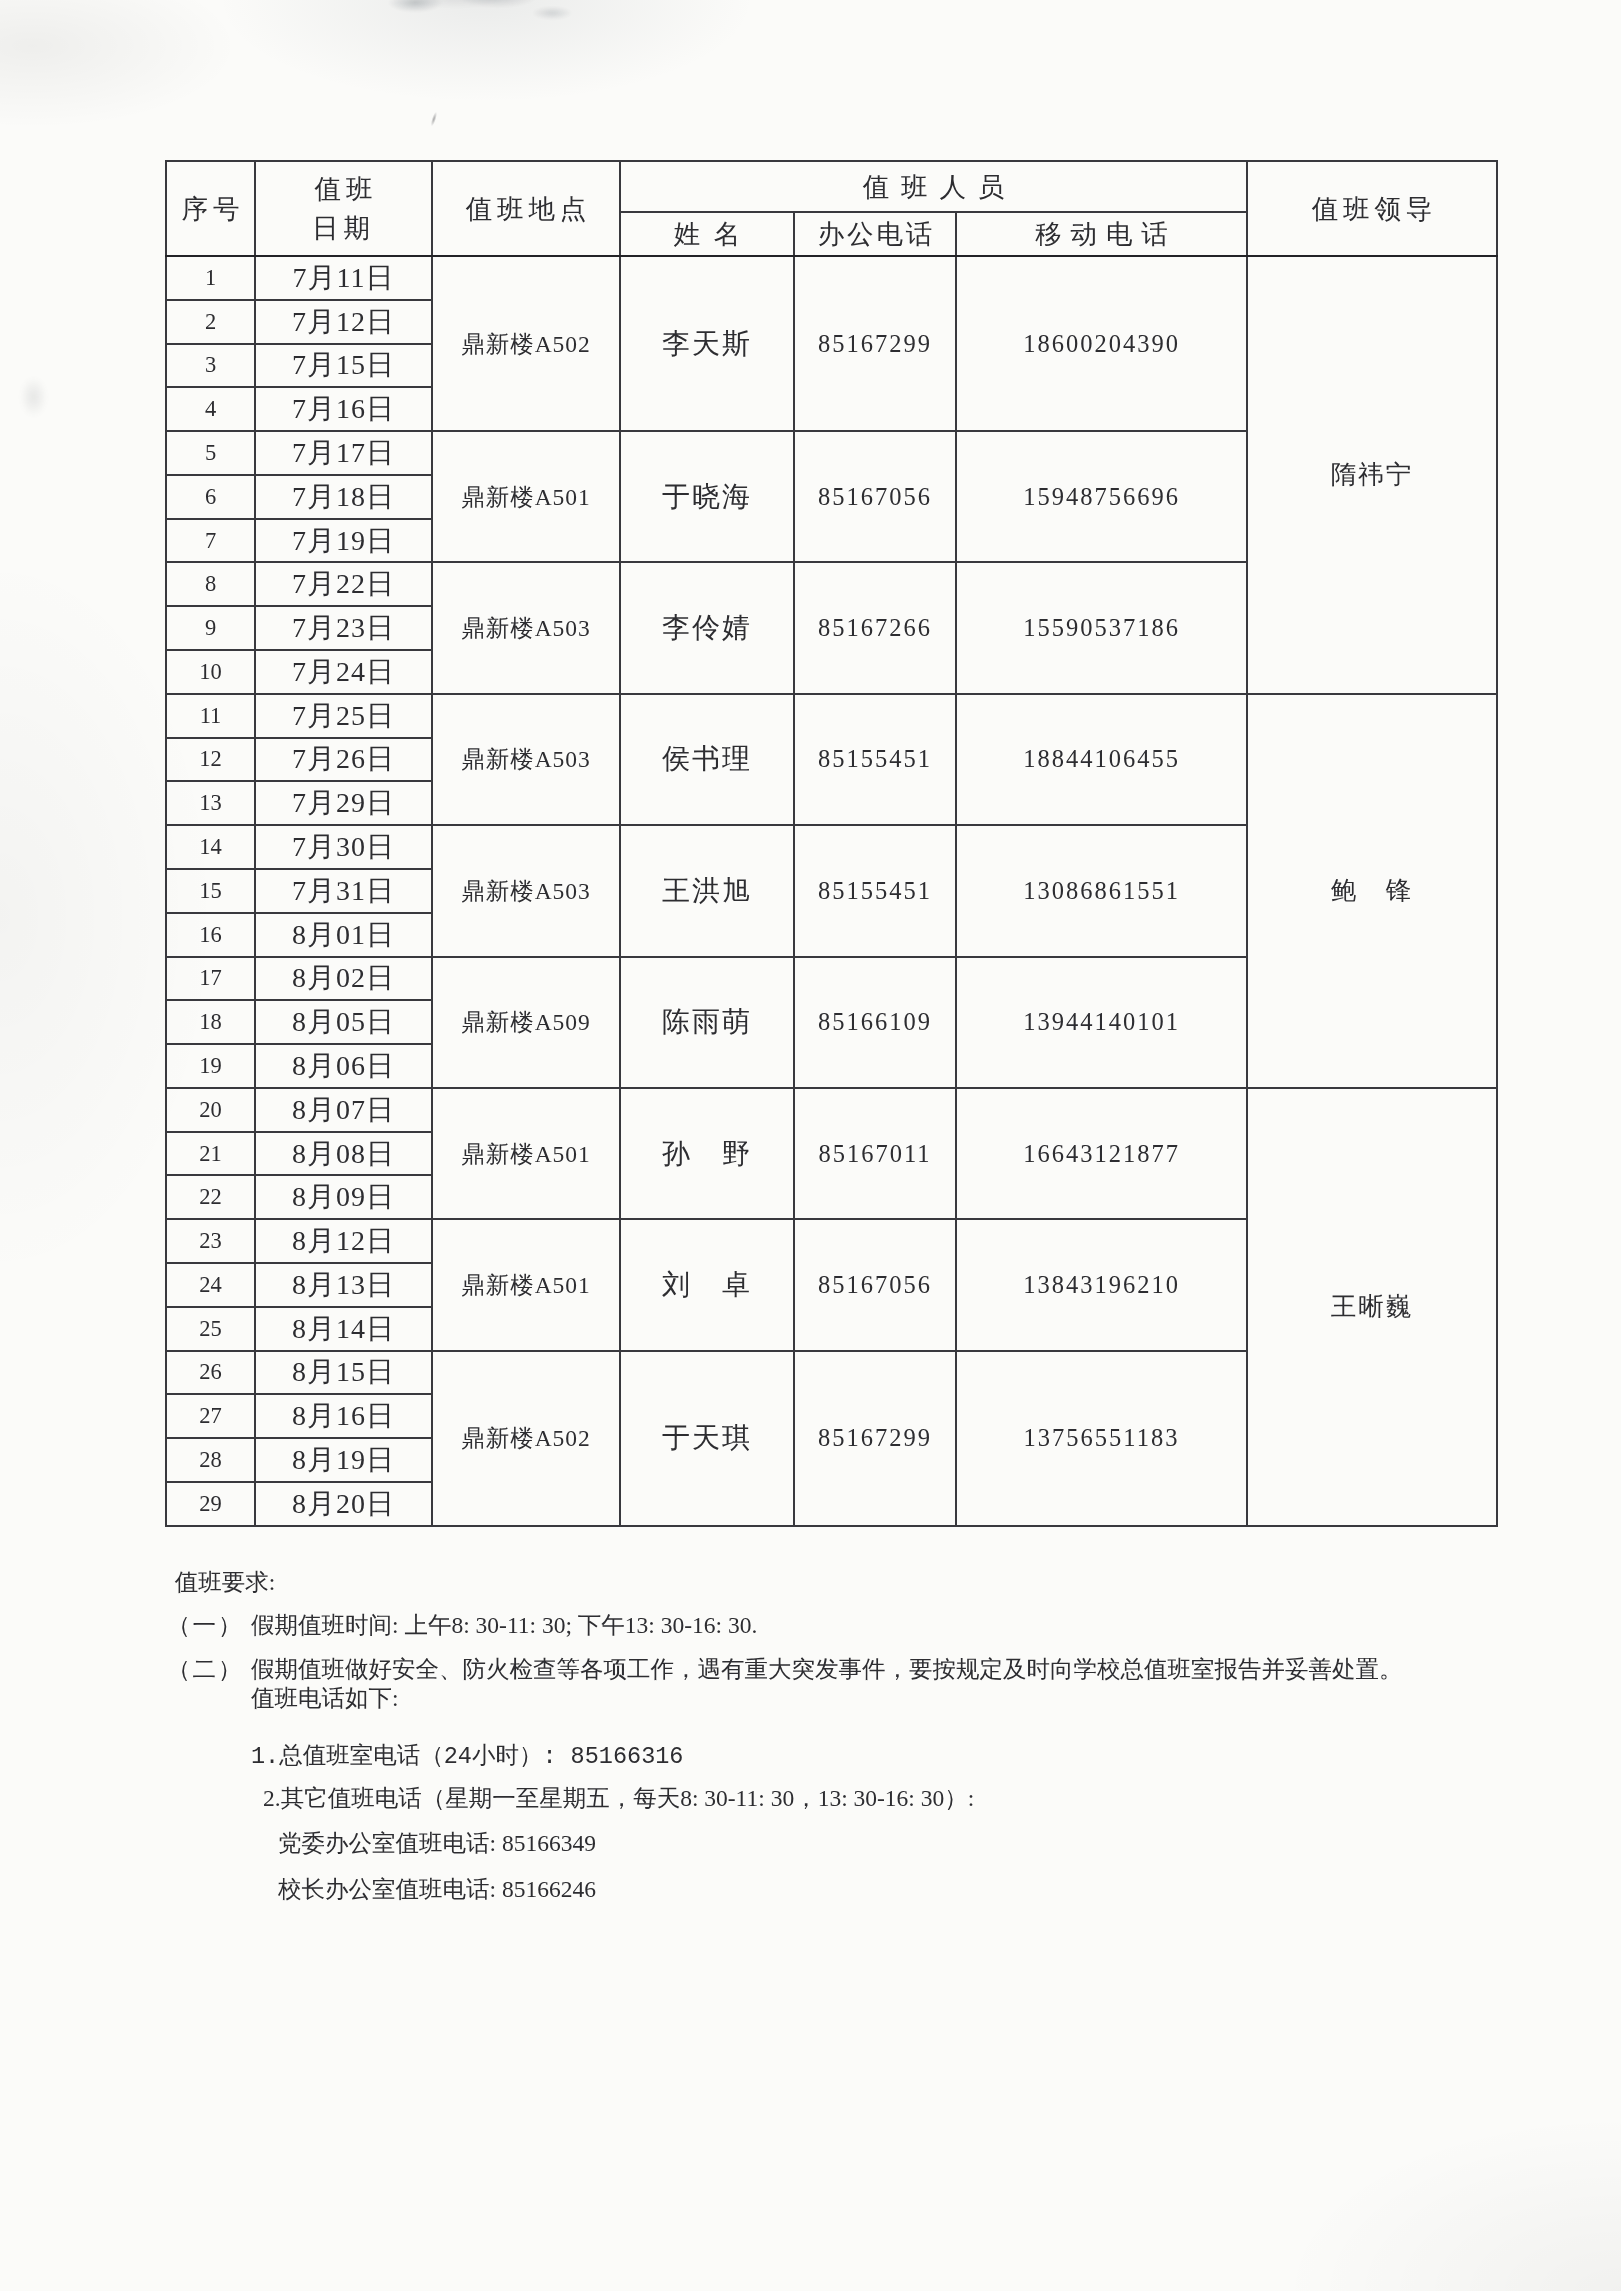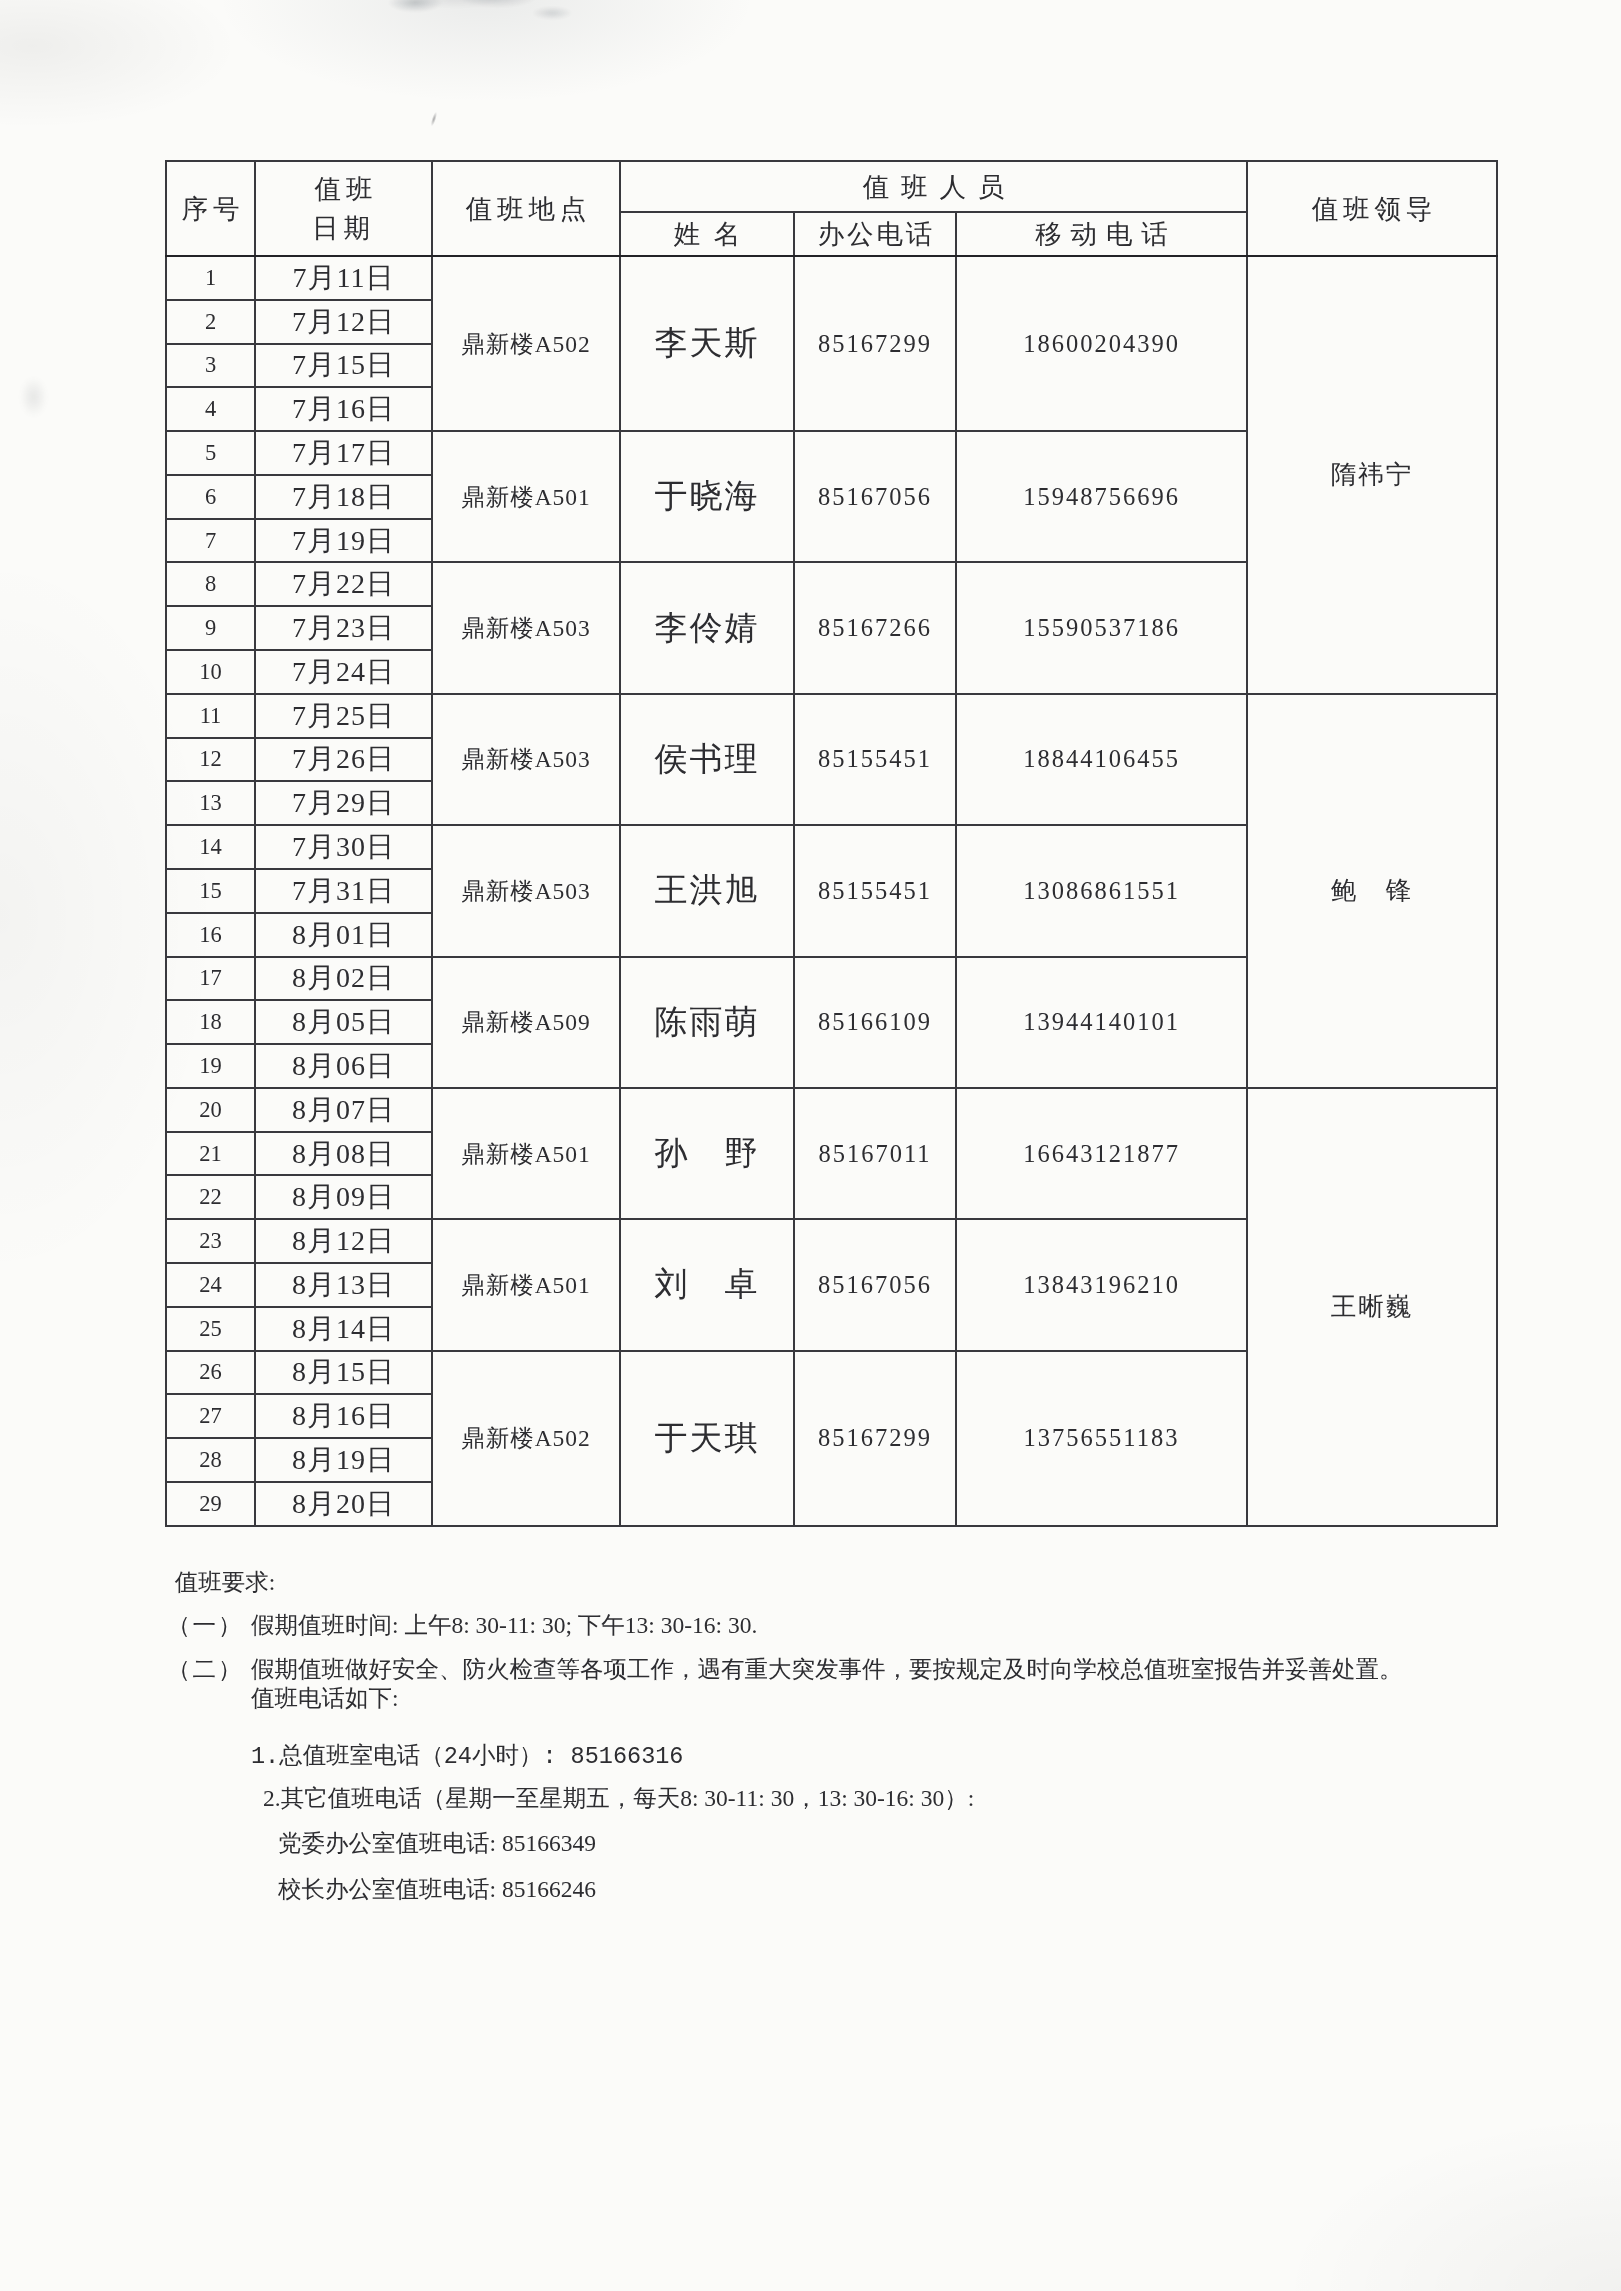--- a/index.html
+++ b/index.html
@@ -46,21 +46,21 @@
   thead td{font-size:26.5px;letter-spacing:4.9px;text-indent:4.9px;}
   td.hdr-two-line{white-space:pre-line;line-height:1.45;}
   td.hdr-personnel{letter-spacing:11.8px;text-indent:11.8px;}
   td.hdr-name{letter-spacing:13.7px;text-indent:13.7px;}
   td.hdr-mobile{letter-spacing:8.8px;text-indent:8.8px;}
   td.hdr-office{letter-spacing:2.9px;text-indent:2.9px;}
   .h2b{border-bottom:2.9px solid #232327;}
   tbody td.c-no{font-size:22.5px;}
   tbody td.c-date{font-size:28px;letter-spacing:1px;}
   tbody td.c-loc{font-size:23.5px;letter-spacing:1px;}
-  tbody td.c-name{font-size:33px;letter-spacing:2px;margin-left:27px;}
+  tbody td.c-name{font-size:28px;letter-spacing:2px;margin-left:27px;}
   tbody td.c-phone{font-size:24.5px;letter-spacing:2px;}
   tbody td.c-leader{font-size:25.5px;letter-spacing:2px;}
   thead tr.r1{height:51px;}
   thead tr.r2{height:44px;}
   tbody tr{height:43px;}
 
   
   #notes{position:absolute;left:167px;top:1566px;width:1392px;font-size:23.5px;color:#2d2d31;}
   #notes .line{position:absolute;white-space:nowrap;}
   .n-title{left:7.8px;top:0;}

